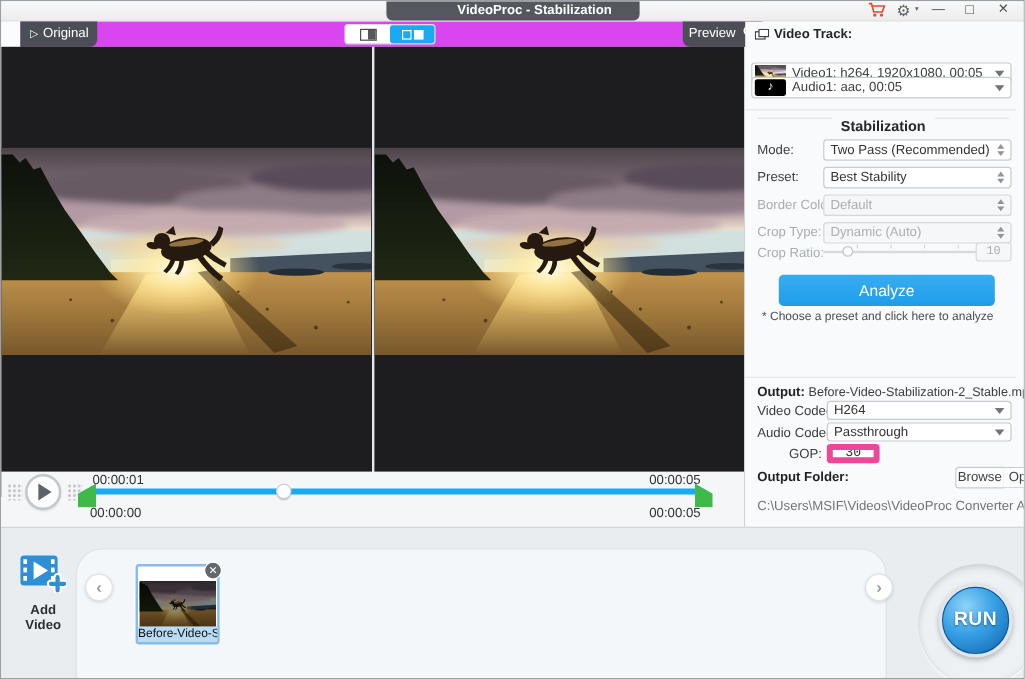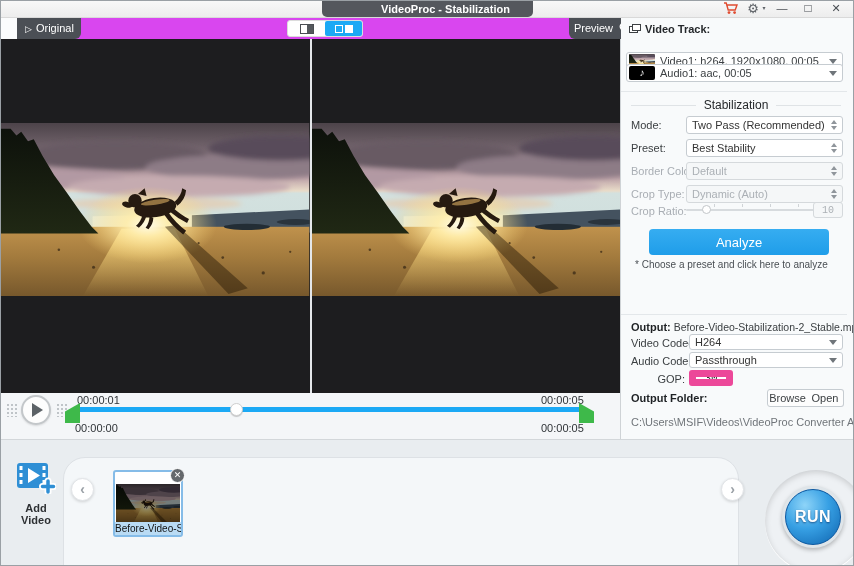--- a/index.html
+++ b/index.html
@@ -41,40 +41,40 @@
   .tl-playhead { position:absolute; left:229px; top:10px; width:13px; height:13px; border-radius:50%; background:#fff; border:1px solid #cfcfcf; box-shadow:0 1px 1px rgba(0,0,0,.2); }
 
   
   .right-panel { position:absolute; left:620px; top:17px; width:234px; height:421px; background:#f8fafb; font-size:11px; color:#3c4043; }
   .rp-header { position:absolute; left:8px; top:5px; font-weight:bold; color:#25282b; display:flex; align-items:center; gap:4px; }
   .track-row { position:absolute; left:5px; width:217px; height:18px; background:#fff; border:1px solid #c6ccd1; border-radius:3px; display:flex; align-items:center; padding:0 5px 0 2px; gap:5px; }
   .track-thumb { width:26px; height:14px; border-radius:1px; overflow:hidden; flex:0 0 auto; }
   .audio-thumb { width:26px; height:14px; background:#000; border-radius:2px; color:#fff; font-size:10px; text-align:center; line-height:14px; flex:0 0 auto; }
   .dd-arrow { margin-left:auto; width:0; height:0; border-left:4px solid transparent; border-right:4px solid transparent; border-top:5px solid #6f757a; }
   .hr { position:absolute; left:0; width:226px; height:1px; background:#e3e7ea; }
-  .stab-title { position:absolute; left:10px; right:14px; top:80px; display:flex; align-items:center; gap:8px; font-weight:normal; font-size:12px; color:#25282b; }
+  .stab-title { position:absolute; left:10px; right:14px; top:80px; display:flex; align-items:flex-start; gap:8px; font-weight:bold; font-size:12px; color:#25282b; }
   .stab-title .line { flex:1; height:1px; background:#dfe3e6; }
   .lbl { position:absolute; left:10px; font-size:11px; color:#3c4043; }
   .lbl.dis { color:#a9aeb4; }
   .ctrl { position:absolute; left:65px; width:157px; height:18px; background:#fff; border:1px solid #c6ccd1; border-radius:3px; display:flex; align-items:center; padding:1px 5px; font-size:11px; color:#333; }
   .ctrl.dis { color:#abb0b5; background:#f5f7f8; border-color:#d5d9dc; }
   .spin { margin-left:auto; display:flex; flex-direction:column; gap:2px; align-items:center; }
   .tri-up { width:0; height:0; border-left:3.5px solid transparent; border-right:3.5px solid transparent; border-bottom:4px solid #8f959b; }
   .tri-dn { width:0; height:0; border-left:3.5px solid transparent; border-right:3.5px solid transparent; border-top:4px solid #8f959b; }
   .slider-track { position:absolute; left:65px; top:191px; width:140px; height:2px; background:#d7dbde; border-radius:1px; }
   .slider-tick { position:absolute; top:-5px; width:1px; height:3px; background:#d0d4d7; }
   .slider-handle { position:absolute; left:16px; top:-4px; width:9px; height:9px; border-radius:50%; background:#fff; border:1px solid #c2c6c9; }
   .ratio-box { position:absolute; left:192px; top:184px; width:30px; height:16px; border:1px solid #d5d9dc; border-radius:3px; background:#f5f7f8; color:#abb0b5; font-size:10px; text-align:center; font-family:Liberation Mono, monospace; }
   .analyze-btn { position:absolute; left:28px; top:211px; width:180px; height:26px; background:linear-gradient(#36adf1,#1f9de9); border:none; border-radius:4px; color:#fff; font-size:13px; font-family:"Liberation Sans",sans-serif; }
   .hint { position:absolute; left:14px; top:241px; font-size:10px; color:#4a4f54; }
   .out-line { position:absolute; left:10px; top:303px; font-size:11px; color:#3c4043; white-space:nowrap; }
   .out-line b { color:#1e2124; }
   .ctrl2 { position:absolute; left:68px; width:154px; height:16px; background:#fff; border:1px solid #c6ccd1; border-radius:3px; display:flex; align-items:center; padding:0 5px; font-size:11px; color:#333; }
-  .gop-input { position:absolute; left:68px; top:352px; width:44px; height:16px; border:7px solid #ec4899; border-radius:3px; background:#fff; font-size:11px; color:#333; text-align:center; font-family:Liberation Mono, monospace; }
-  .mini-btn { position:absolute; top:371px; height:18px; background:#fdfdfd; border:1px solid #c6ccd1; font-size:11px; color:#3c4043; font-family:"Liberation Sans",sans-serif; }
+  .gop-input { position:absolute; left:68px; top:352px; width:44px; height:16px; border:5px solid #ec4899; border-radius:3px; background:#fff; font-size:11px; color:#333; text-align:center; font-family:Liberation Mono, monospace; }
+  .mini-btn { position:absolute; top:371px; height:18px; background:#fdfdfd; border:1px solid #c6ccd1; font-size:11px; color:#3c4043; font-family:"Liberation Sans",sans-serif;margin-left:29px; }
   .path-txt { position:absolute; left:10px; top:398px; font-size:11px; color:#70757a; white-space:nowrap; }
 
   
   .bottom { position:absolute; left:0; top:438px; width:100%; height:128px; background:#e9edf0; border-top:1px solid #d3d7da; }
   .tray { position:absolute; left:62px; top:17px; width:676px; height:120px; background:#f4f7f9; border:1px solid #dde1e5; border-radius:22px 22px 0 0; }
   .addvideo { position:absolute; left:8px; top:22px; width:54px; text-align:center; }
   .addvideo .cap { margin-top:4px; font-size:11px; font-weight:bold; color:#2d3033; }
   .nav-circle { position:absolute; width:23px; height:23px; border-radius:50%; background:#fff; border:1px solid #e1e4e7; box-shadow:0 1px 3px rgba(0,0,0,.14); color:#9aa0a6; font-size:14px; font-weight:bold; text-align:center; line-height:21px; }
   .clip-card { position:absolute; left:112px; top:30px; width:70px; height:67px; background:#fff; border:2px solid #85bce8; border-radius:3px; }
   .clip-img { position:absolute; left:1px; top:12px; width:64px; height:40px; overflow:hidden; filter:brightness(.55) saturate(1.15); }

